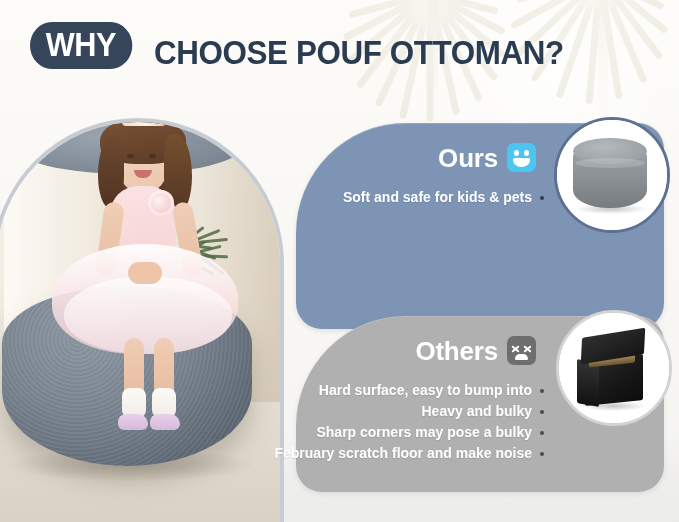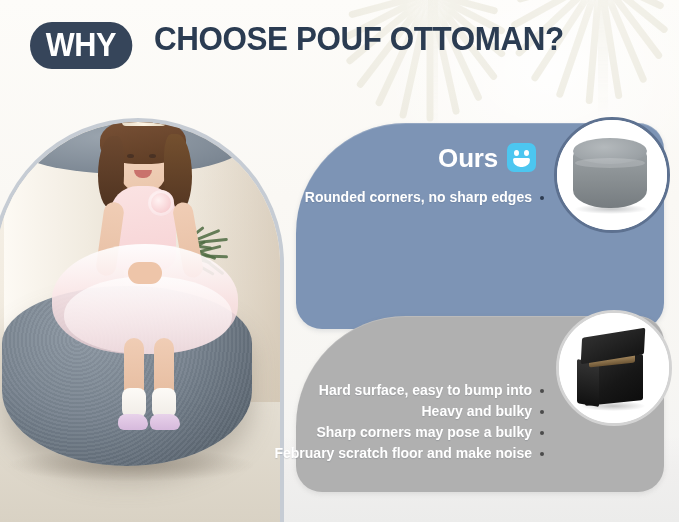--- a/index.html
+++ b/index.html
@@ -59,21 +59,21 @@
     height: 86px;
     background: linear-gradient(180deg, rgba(240,240,240,0) 0%, #f0efee 40%, #ececeb 100%);
   }
 
   
   .header {
     position: absolute;
     left: 30px;
     top: 22px;
     display: flex;
-    align-items: flex-start;
+    align-items: flex-end;
     gap: 14px;
     white-space: nowrap;
   }
   .why-badge {
     background: #36455a;
     color: #ffffff;
     border-radius: 24px;
     padding: 6px 17px 8px 17px;
     font-size: 33px;
     font-weight: bold;
@@ -615,34 +615,42 @@
   <div class="panel panel-ours">
     <div class="panel-head">
       <div class="heading">Ours</div>
       <div class="emoji-tile emoji-happy">
         <span class="eye l"></span>
         <span class="eye r"></span>
         <span class="grin"></span>
       </div>
     </div>
     <ul class="bullet-list" id="ours-list">
-        <li>Rounded corners, no sharp edges</li>
+        <li>Soft and safe for kids &amp; pets</li>
       </ul>
   </div>
 
   <div class="thumb thumb-ours">
     <div class="thumb-inner">
       <div class="tp-shadow"></div>
       <div class="tp-pouf-body"></div>
       <div class="tp-pouf-top"></div>
       <div class="tp-pouf-seam"></div>
     </div>
   </div>
 
   <div class="panel panel-others">
+    <div class="panel-head">
+      <div class="heading">Others</div>
+      <div class="emoji-tile emoji-sad">
+        <span class="xeye l"></span>
+        <span class="xeye r"></span>
+        <span class="frown"></span>
+      </div>
+    </div>
     <ul class="bullet-list" id="others-list">
         <li>Hard surface, easy to bump into</li>
         <li>Heavy and bulky</li>
         <li>Sharp corners may pose a bulky</li>
         <li>February scratch floor and make noise</li>
       </ul>
   </div>
 
   <div class="thumb thumb-others">
     <div class="thumb-inner">

